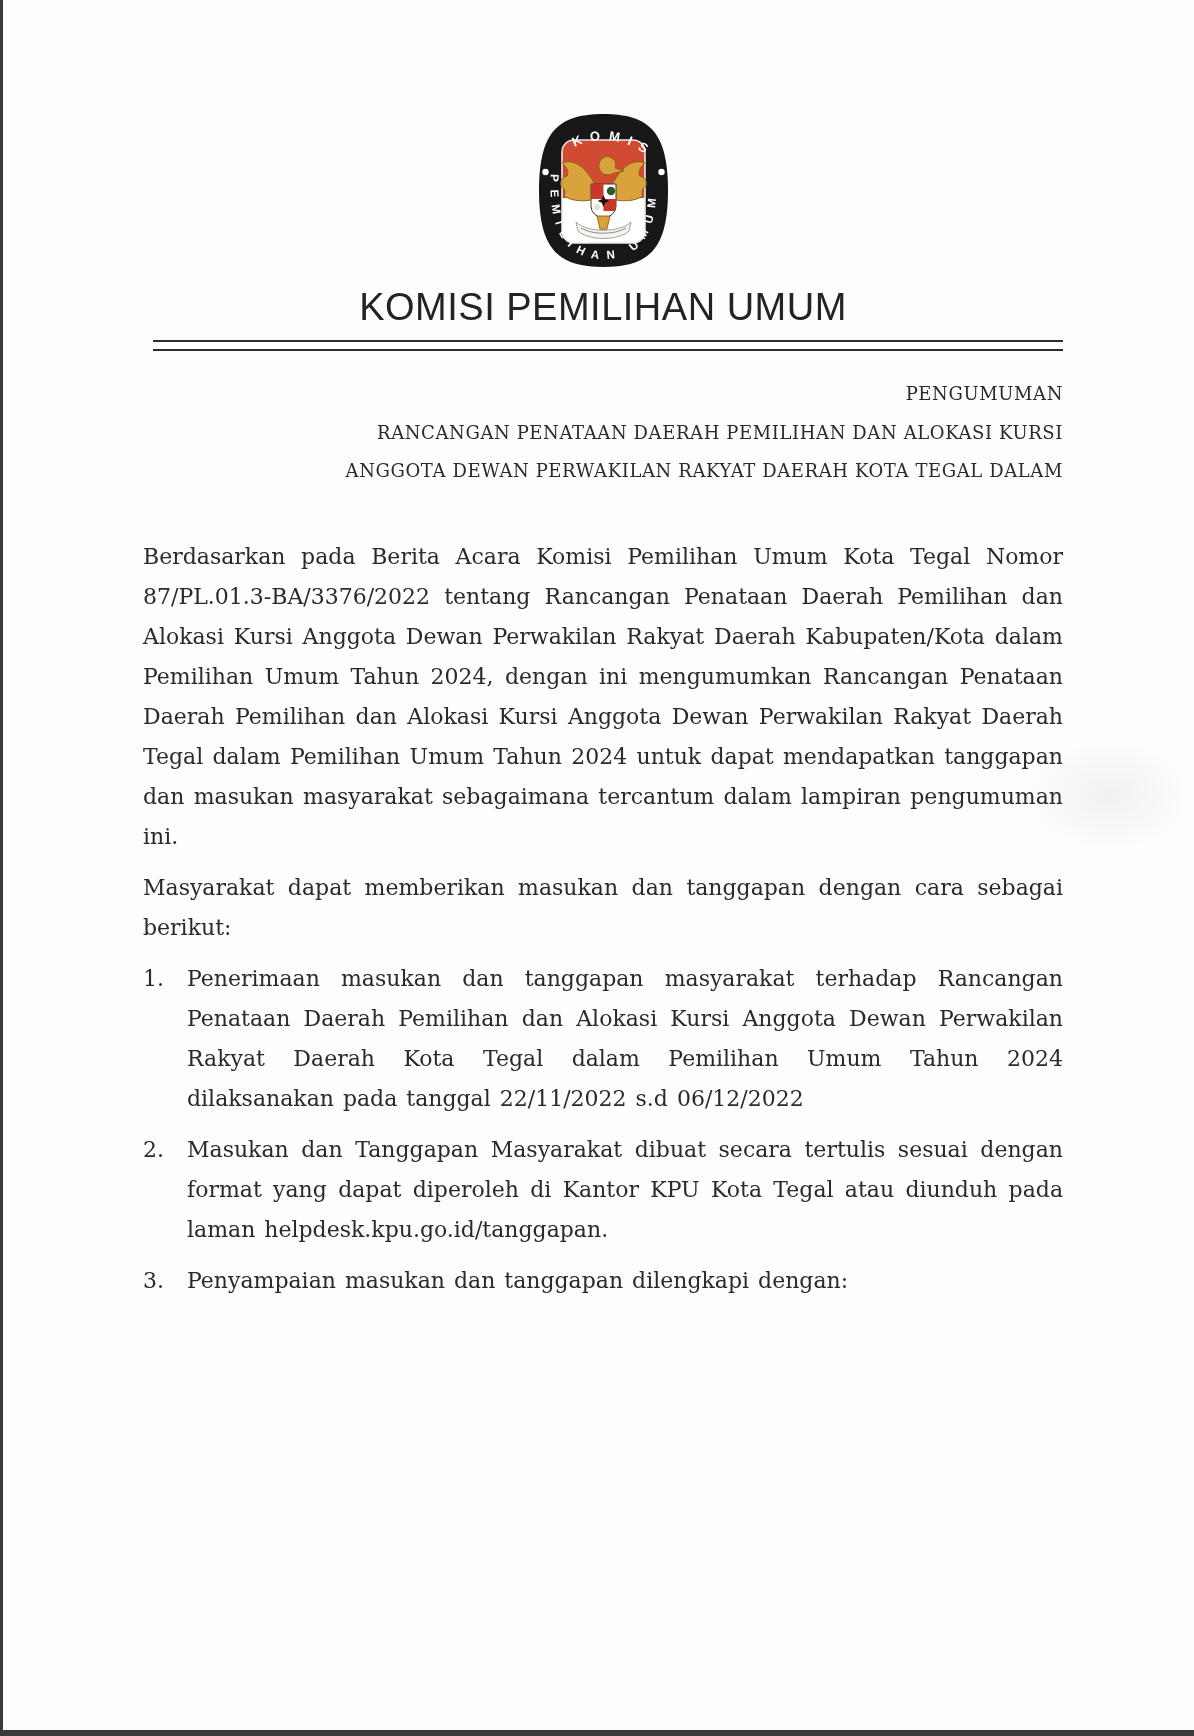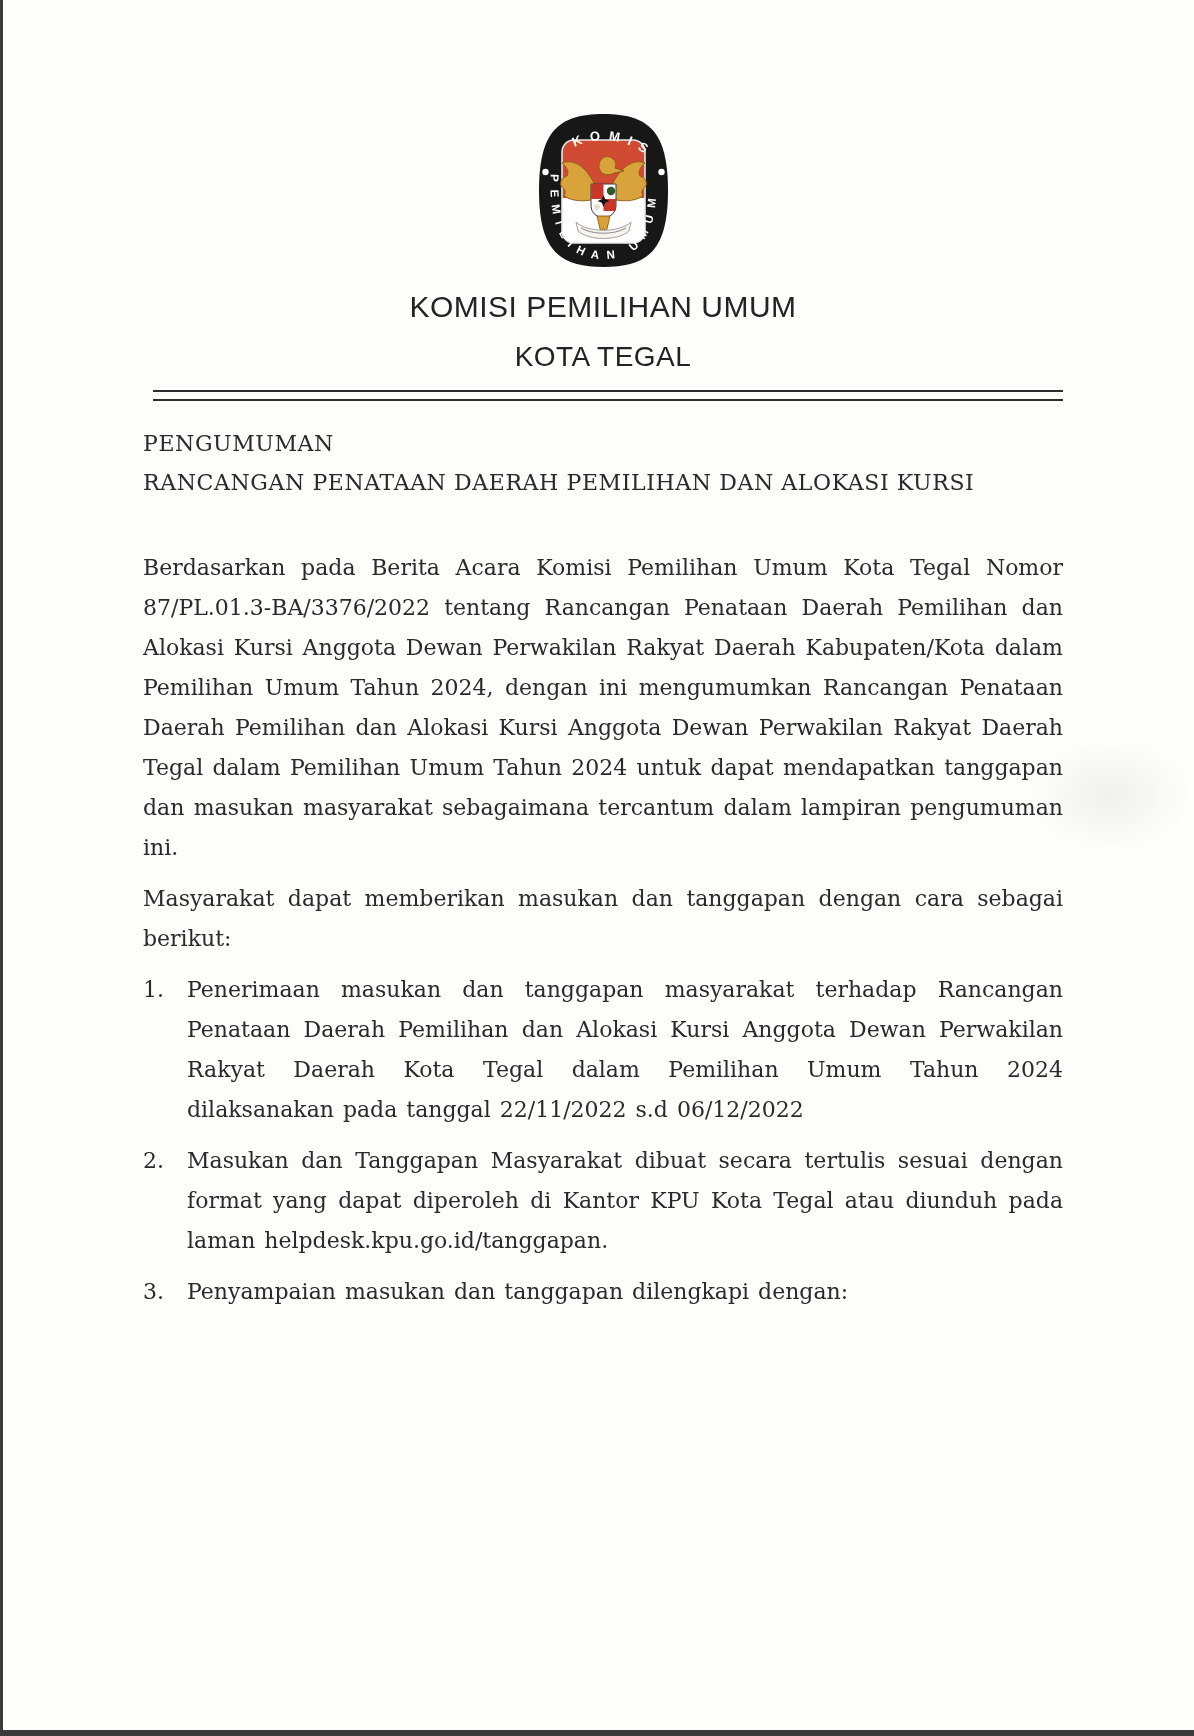--- a/index.html
+++ b/index.html
@@ -22,34 +22,34 @@
   .content { padding: 0 131px 0 143px; }
 
   .logo-wrap { text-align: center; padding-top: 112px; line-height: 0; }
 
   .org-name, .org-unit {
     text-align: center;
     font-family: "Liberation Sans", "DejaVu Sans", sans-serif;
     color: #232323;
     letter-spacing: 0.5px;
   }
-  .org-name { font-size: 30px; line-height: 34px; margin-top: 21px; }
+  .org-name { font-size: 38px; line-height: 34px; margin-top: 21px; }
   .org-unit { font-size: 28px; line-height: 34px; margin-top: 16px; }
 
   .rule {
     margin: 16px 0 0 10px;
     height: 7px;
     border-top: 2px solid #2c2c2c;
     border-bottom: 2px solid #2c2c2c;
   }
 
   .doc-head {
     margin-top: 24px;
-    text-align: left;
-    font-size: 22px;
+    text-align: right;
+    font-size: 18px;
     line-height: 38.5px;
     color: #2a2a2a;
     letter-spacing: 0.6px;
   }
 
   .body-text { margin-top: 46px; font-size: 22px; line-height: 40px; color: #2a2a2a; }
   .para { text-align: justify; text-justify: inter-word; margin: 0 0 11px 0; word-spacing: 2px; }
   .list-item { display: flex; margin: 0 0 11px 0; }
   .list-num  { flex: none; width: 44px; }
   .list-text { flex: 1; text-align: justify; text-justify: inter-word; word-spacing: 2px; }
@@ -111,27 +111,27 @@
         <text font-family="Liberation Sans, DejaVu Sans, sans-serif" font-size="13" font-weight="bold" fill="#ffffff">
           <textPath href="#arcTop" startOffset="14" textLength="86" lengthAdjust="spacing">KOMISI</textPath>
         </text>
         <text font-family="Liberation Sans, DejaVu Sans, sans-serif" font-size="11.5" font-weight="bold" fill="#ffffff">
           <textPath href="#arcBottom" startOffset="6" textLength="205" lengthAdjust="spacing">PEMILIHAN UMUM</textPath>
         </text>
       </svg>
     </div>
 
     <div class="org-name">KOMISI PEMILIHAN UMUM</div>
-    <div class="org-unit">KOTA TEGAL</div>
 
     <div class="rule"></div>
 
     <div class="doc-head">
       <div>PENGUMUMAN</div>
       <div>RANCANGAN PENATAAN DAERAH PEMILIHAN DAN ALOKASI KURSI</div>
+      <div>ANGGOTA DEWAN PERWAKILAN RAKYAT DAERAH KOTA TEGAL DALAM</div>
     </div>
 
     <div class="body-text">
       <div class="para">Berdasarkan pada Berita Acara Komisi Pemilihan Umum  Kota Tegal Nomor 87/PL.01.3-BA/3376/2022 tentang Rancangan Penataan Daerah Pemilihan dan Alokasi Kursi Anggota Dewan Perwakilan Rakyat Daerah Kabupaten/Kota dalam Pemilihan Umum Tahun 2024, dengan ini mengumumkan Rancangan Penataan Daerah Pemilihan dan Alokasi Kursi Anggota Dewan Perwakilan Rakyat Daerah Tegal dalam Pemilihan Umum Tahun 2024 untuk dapat mendapatkan tanggapan dan masukan masyarakat sebagaimana tercantum dalam lampiran pengumuman ini.</div>
       <div class="para">Masyarakat dapat memberikan masukan dan tanggapan dengan cara sebagai berikut:</div>
 
       <div class="list-item">
         <div class="list-num">1.</div>
         <div class="list-text">Penerimaan masukan dan tanggapan masyarakat terhadap Rancangan Penataan Daerah Pemilihan dan Alokasi Kursi Anggota Dewan Perwakilan Rakyat Daerah Kota Tegal dalam Pemilihan Umum Tahun 2024 dilaksanakan pada tanggal 22/11/2022 s.d 06/12/2022</div>
       </div>

